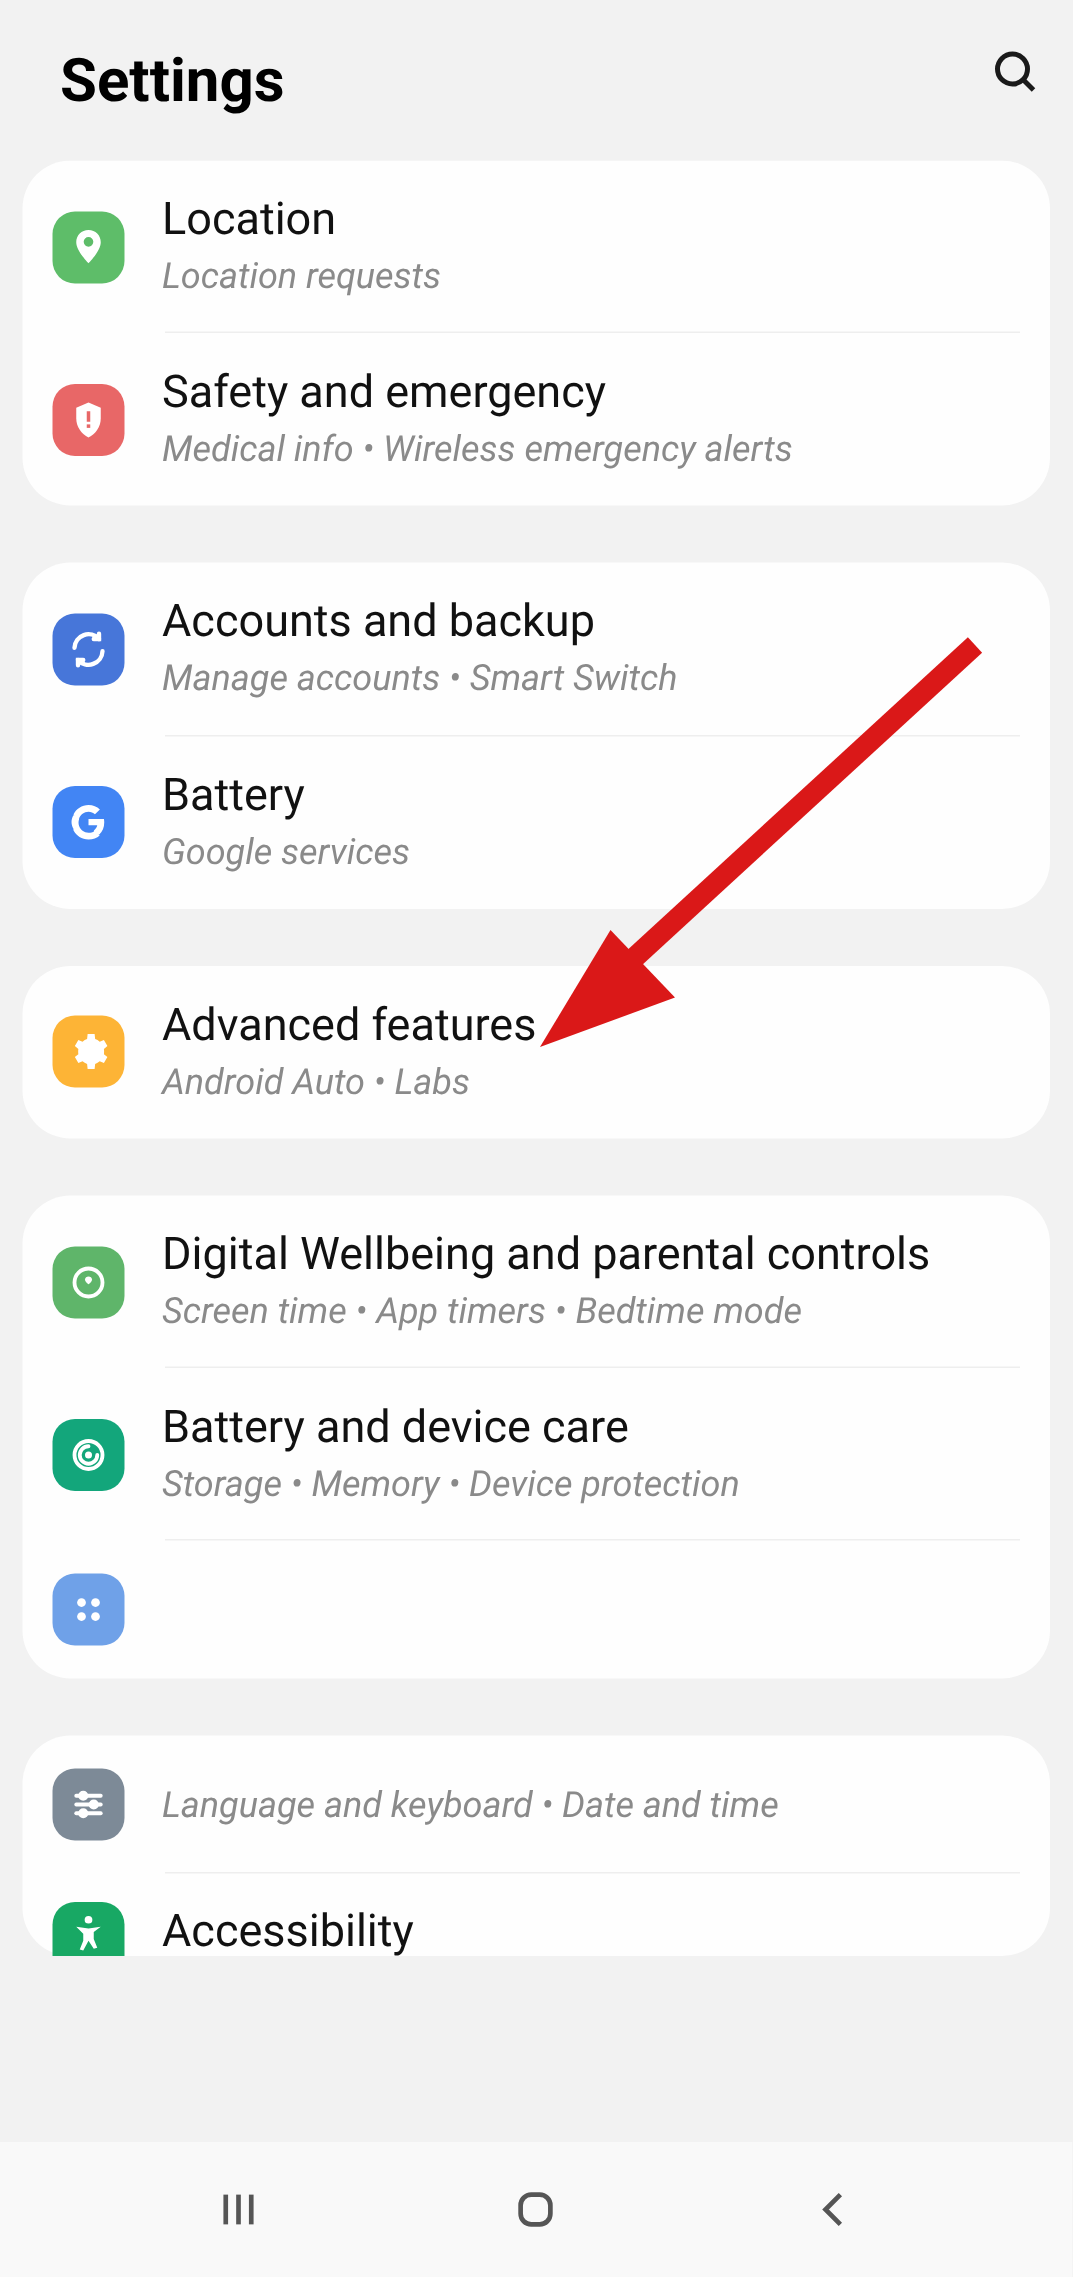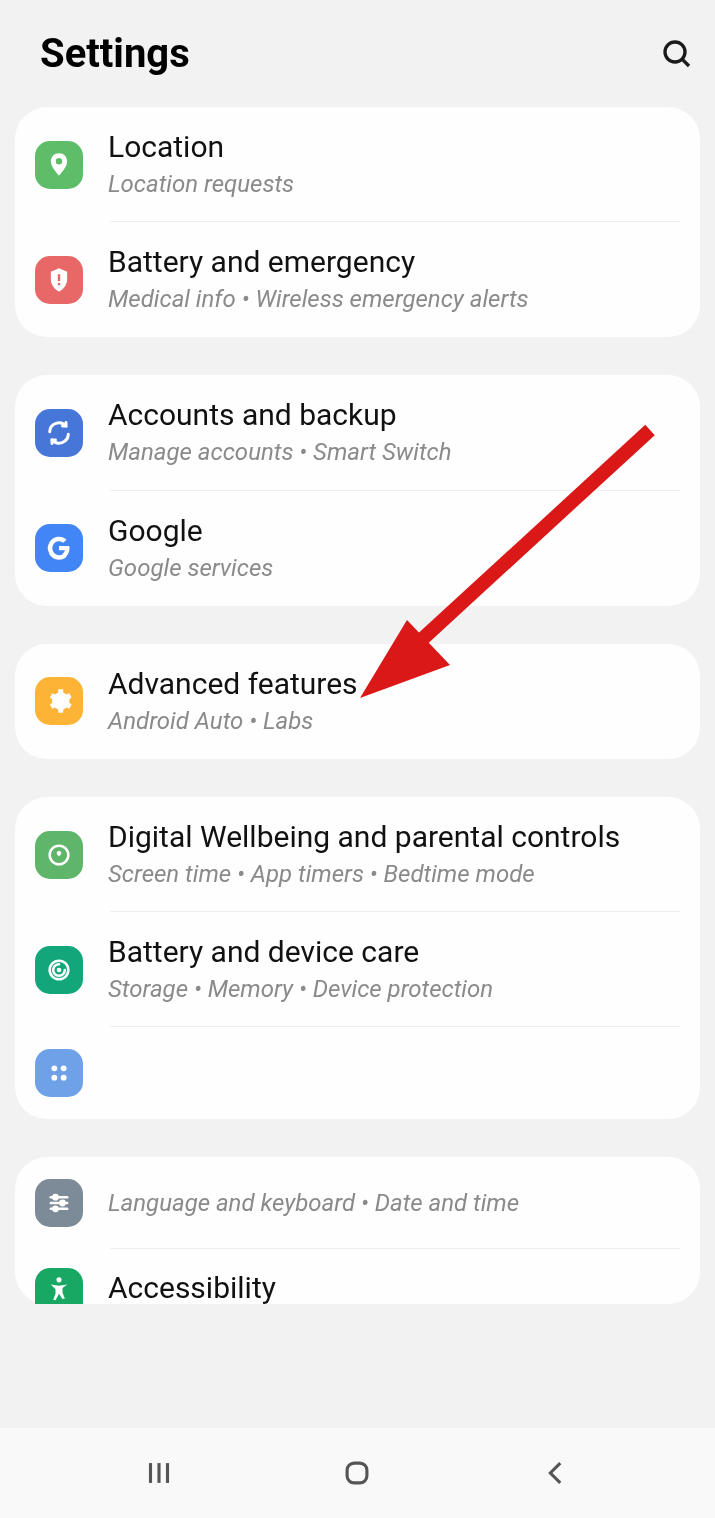--- a/index.html
+++ b/index.html
@@ -12,21 +12,20 @@
       font-family: -apple-system, BlinkMacSystemFont, "Segoe UI", Roboto, sans-serif;
       background: #f2f2f2;
       width: 715px;
       height: 1518px;
       overflow: hidden;
       position: relative;
     }
     .header {
       display: flex;
       justify-content: space-between;
-      align-items: center;
       padding: 30px 20px 30px 40px;
     }
     .header-title {
       font-size: 40px;
       font-weight: 700;
       color: #000;
     }
     .search-icon {
       width: 36px;
       height: 36px;
@@ -176,21 +175,21 @@
     </div>
     <div class="item">
       <div class="icon-box ic-safety">
         <svg viewBox="0 0 24 24" fill="white">
             <path d="M12 2l7 3v6c0 5-3 9-7 11-4-2-7-6-7-11V5l7-3z"></path>
             <rect x="11" y="7" width="2" height="6" fill="#e86767"></rect>
             <rect x="11" y="14.5" width="2" height="2" fill="#e86767"></rect>
           </svg>
       </div>
       <div class="item-text">
-        <div class="item-title">Battery and emergency</div>
+        <div class="item-title">Safety and emergency</div>
         <div class="item-subtitle">Medical info  •  Wireless emergency alerts</div>
       </div>
     </div>
   </div>
 
   <div class="group">
     <div class="item">
       <div class="icon-box ic-accounts">
         <svg viewBox="0 0 24 24" fill="none" stroke="white" stroke-width="2.5" stroke-linecap="round">
             <path d="M4 11a8 8 0 0114-5"></path>
@@ -204,21 +203,21 @@
         <div class="item-subtitle">Manage accounts  •  Smart Switch</div>
       </div>
     </div>
     <div class="item">
       <div class="icon-box ic-google">
         <svg viewBox="0 0 24 24" fill="white">
             <path d="M21 12.2c0-.7-.1-1.3-.2-1.9H12v3.6h5c-.2 1.2-.9 2.2-1.9 2.9v2.4h3.1c1.8-1.7 2.8-4.1 2.8-7zM12 22c2.6 0 4.8-.9 6.4-2.3l-3.1-2.4c-.9.6-2 .9-3.3.9-2.5 0-4.7-1.7-5.4-4H3.4v2.5C5 19.8 8.2 22 12 22zM6.6 14.2c-.2-.6-.3-1.2-.3-1.8s.1-1.3.3-1.8V8.1H3.4C2.7 9.3 2.3 10.6 2.3 12s.4 2.7 1.1 3.9l3.2-1.7zM12 6.2c1.4 0 2.7.5 3.7 1.4l2.8-2.8C16.8 3.2 14.6 2.3 12 2.3 8.2 2.3 5 4.5 3.4 7.7l3.2 2.5c.7-2.3 2.9-4 5.4-4z"></path>
           </svg>
       </div>
       <div class="item-text">
-        <div class="item-title">Google</div>
+        <div class="item-title">Battery</div>
         <div class="item-subtitle">Google services</div>
       </div>
     </div>
   </div>
 
   <div class="group">
     <div class="item">
       <div class="icon-box ic-advanced">
         <svg viewBox="0 0 24 24" fill="white">
             <path d="M12 8a4 4 0 100 8 4 4 0 000-8zm8.9 4c0-.5 0-1-.1-1.5l2-1.6-2-3.5-2.4 1a8 8 0 00-2.6-1.5L15.5 2h-4l-.3 2.9a8 8 0 00-2.6 1.5l-2.4-1-2 3.5 2 1.6c-.1.5-.1 1-.1 1.5s0 1 .1 1.5l-2 1.6 2 3.5 2.4-1a8 8 0 002.6 1.5l.3 2.9h4l.3-2.9a8 8 0 002.6-1.5l2.4 1 2-3.5-2-1.6c.1-.5.1-1 .1-1.5z"></path>

